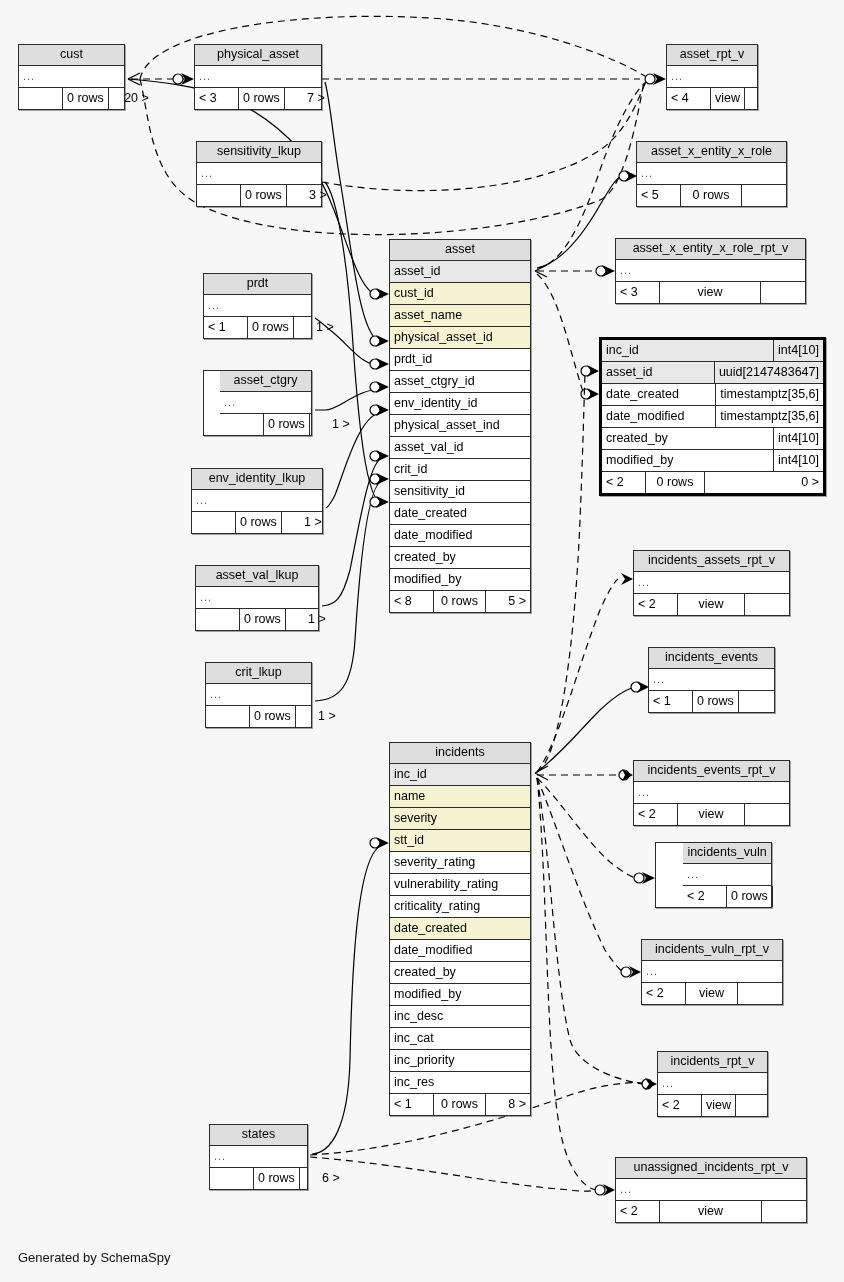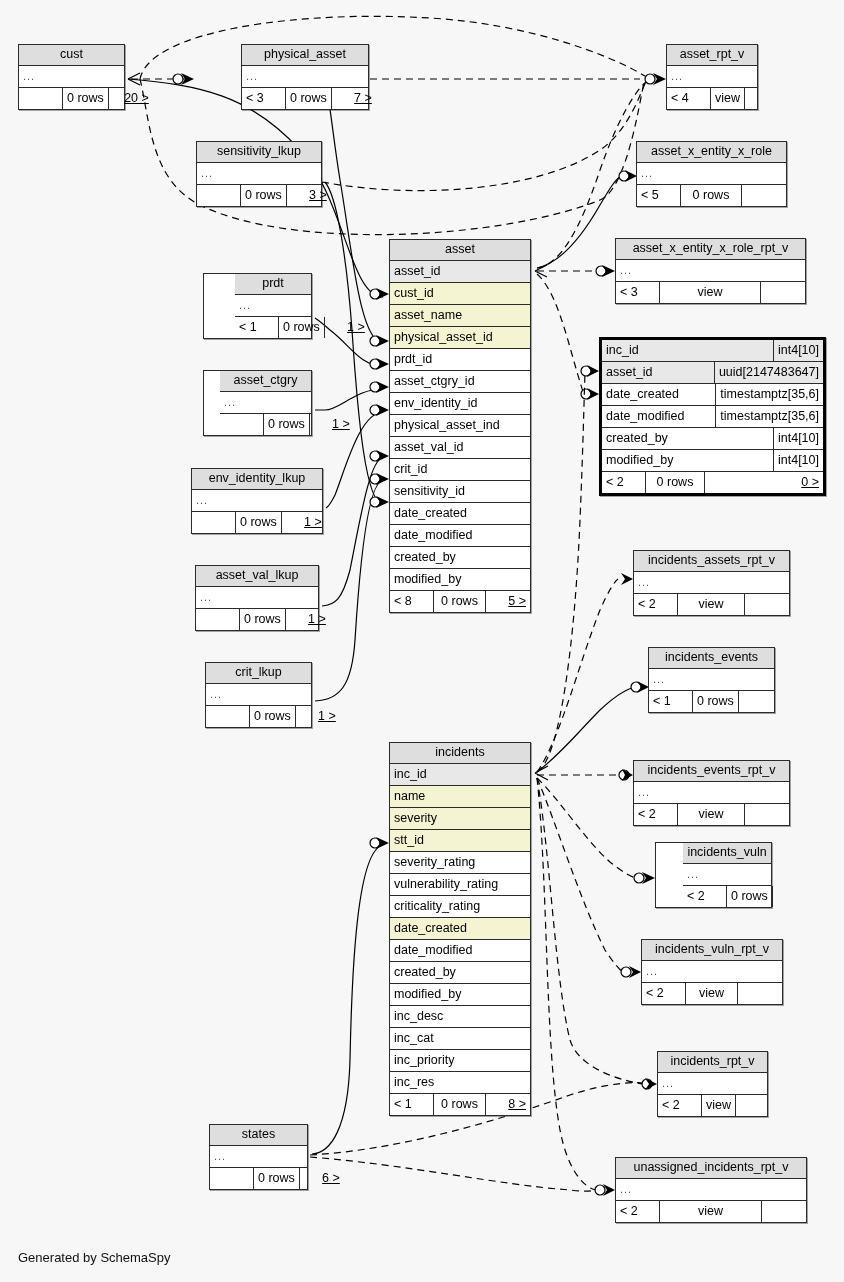--- a/index.html
+++ b/index.html
@@ -79,21 +79,21 @@
     display: flex;
     border-top: 1px solid #2b2b2b;
     line-height: 13px;
   }
   .footer .fcell {
     padding: 4px 4px 4px 4px;
     border-right: 1px solid #2b2b2b;
     white-space: nowrap;
     box-sizing: border-box;
   }
-  .footer .fcell:last-child { border-right: none; text-decoration: underline; }
+  .footer .fcell:last-child { border-right: none; }
   .footer .f-left  { text-align: left; }
   .footer .f-mid   { text-align: center; flex: 1 1 auto; }
   .footer .f-right { text-align: right; }
   .credit {
     position: absolute;
     left: 18px;
     top: 1250px;
     font-size: 13px;
     color: #111;
     white-space: nowrap;
@@ -229,21 +229,21 @@
         <div class="row plain">
           <div class="cname ellipsis">...</div>
         </div>
       </div>
       <div class="footer">
         <div class="fcell f-left" style="min-width: 44px;"></div>
         <div class="fcell f-mid">0 rows</div>
         <div class="fcell f-right" style="min-width: 44px;">20 &gt;</div>
       </div>
     </div>
-    <div class="tbl" style="left: 194px; top: 44px; width: 128px; margin-left: 47px;">
+    <div class="tbl" style="left: 194px; top: 44px; width: 128px;">
       <div class="tbl-title">physical_asset</div>
       <div class="tbl-rows">
         <div class="row plain">
           <div class="cname ellipsis">...</div>
         </div>
       </div>
       <div class="footer">
         <div class="fcell f-left" style="min-width: 44px;">&lt; 3</div>
         <div class="fcell f-mid">0 rows</div>
         <div class="fcell f-right" style="min-width: 44px;">7 &gt;</div>
@@ -255,21 +255,21 @@
         <div class="row plain">
           <div class="cname ellipsis">...</div>
         </div>
       </div>
       <div class="footer">
         <div class="fcell f-left" style="min-width: 44px;"></div>
         <div class="fcell f-mid">0 rows</div>
         <div class="fcell f-right" style="min-width: 44px;">3 &gt;</div>
       </div>
     </div>
-    <div class="tbl" style="left: 203px; top: 273px; width: 109px; padding-left: 31px;">
+    <div class="tbl" style="left: 203px; top: 273px; width: 109px;">
       <div class="tbl-title">prdt</div>
       <div class="tbl-rows">
         <div class="row plain">
           <div class="cname ellipsis">...</div>
         </div>
       </div>
       <div class="footer">
         <div class="fcell f-left" style="min-width: 44px;">&lt; 1</div>
         <div class="fcell f-mid">0 rows</div>
         <div class="fcell f-right" style="min-width: 44px;">1 &gt;</div>

